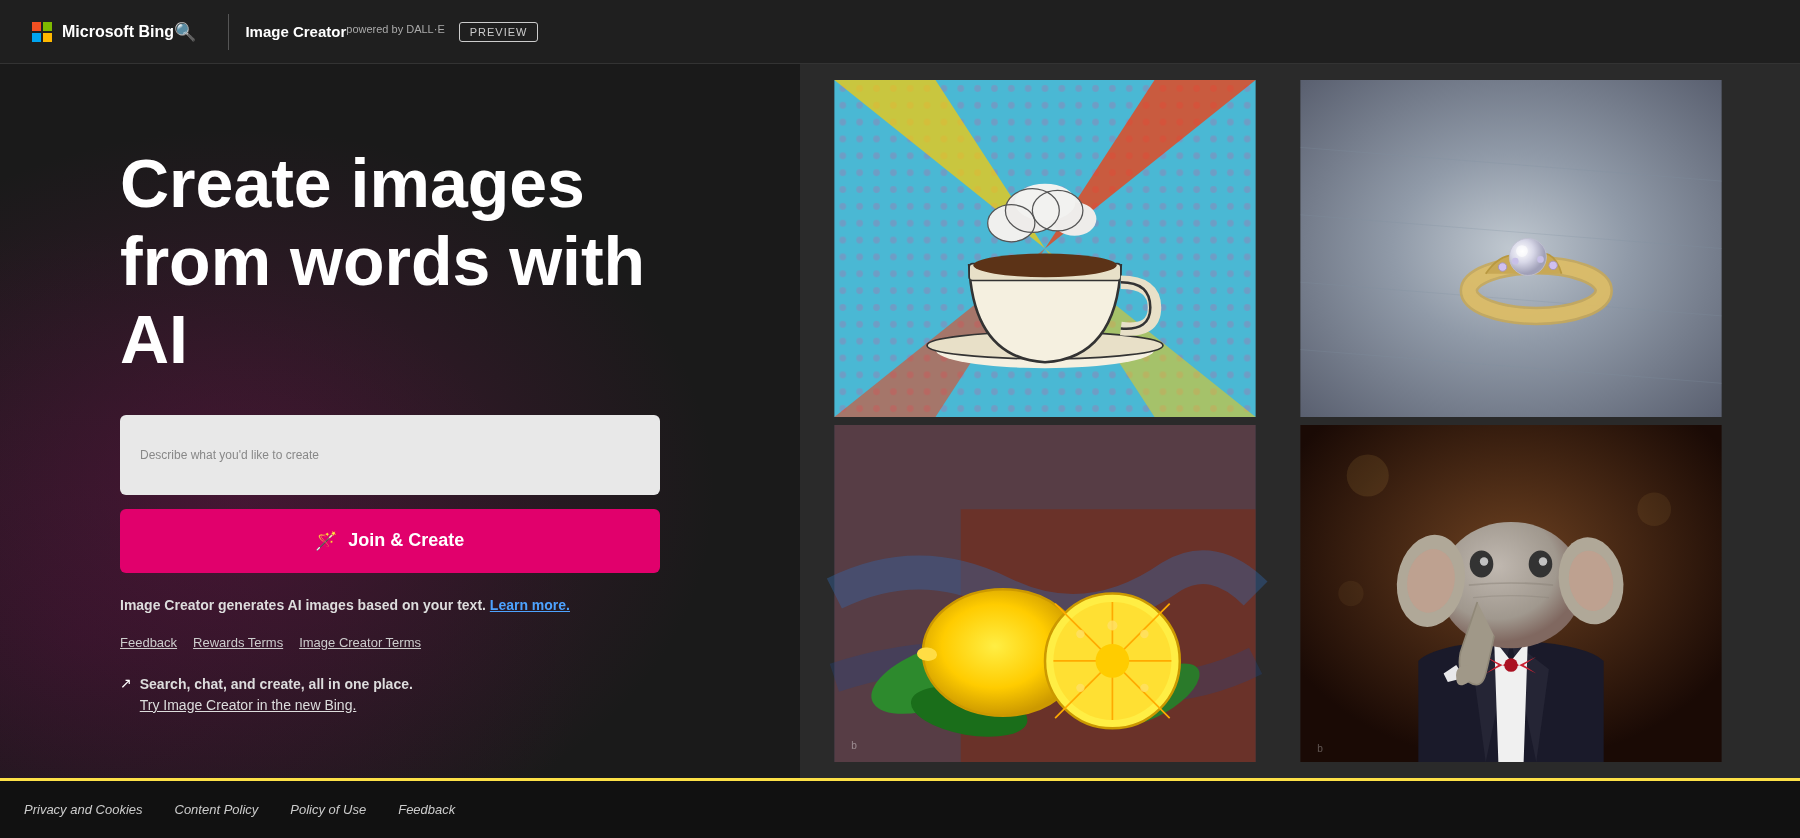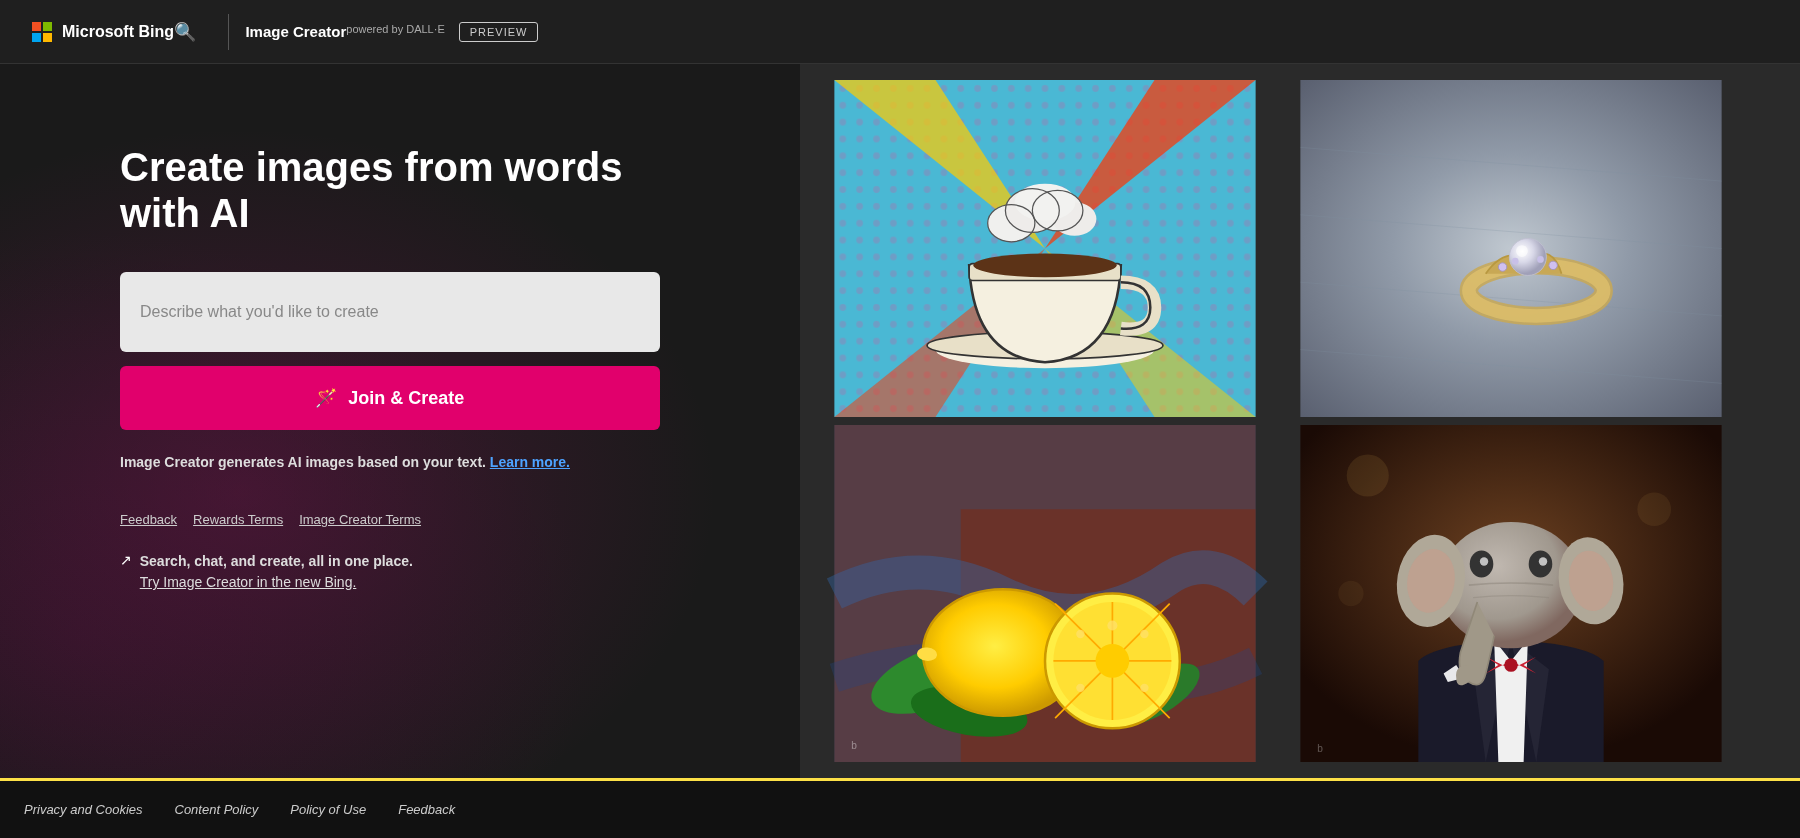--- a/index.html
+++ b/index.html
@@ -93,41 +93,41 @@
       padding: 80px 60px 40px 120px;
       display: flex;
       flex-direction: column;
       position: relative;
       background: radial-gradient(ellipse at 30% 60%, rgba(120, 20, 80, 0.4) 0%, transparent 60%),
                   radial-gradient(ellipse at 10% 80%, rgba(80, 10, 60, 0.3) 0%, transparent 50%),
                   #1a1a1a;
     }
 
     .hero-title {
-      font-size: 40px;
+      font-size: 68px;
       font-weight: 700;
       line-height: 1.15;
       color: #fff;
       margin-bottom: 36px;
       max-width: 560px;
     }
 
     .search-input-wrapper {
       position: relative;
       margin-bottom: 14px;
       max-width: 540px;
     }
     .search-input {
       width: 100%;
       height: 80px;
       background: #e8e8e8;
       border: none;
       border-radius: 6px;
       padding: 0 20px;
-      font-size: 16px;
+      font-size: 12px;
       color: #555;
       outline: none;
     }
     .search-input::placeholder {
       color: #888;
     }
 
     .join-btn {
       width: 100%;
       max-width: 540px;
@@ -150,21 +150,21 @@
     }
 
     .info-text {
       max-width: 480px;
       margin-bottom: 8px;
     }
     .info-text .bold-line {
       font-size: 14px;
       font-weight: 600;
       color: #ddd;
-      margin-bottom: 20px;
+      margin-bottom: 0;
     }
     .info-text .bold-line a {
       color: #4da3ff;
       text-decoration: underline;
       cursor: pointer;
     }
     .info-text .small-text {
       font-size: 12px;
       color: #aaa;
       line-height: 1.5;

